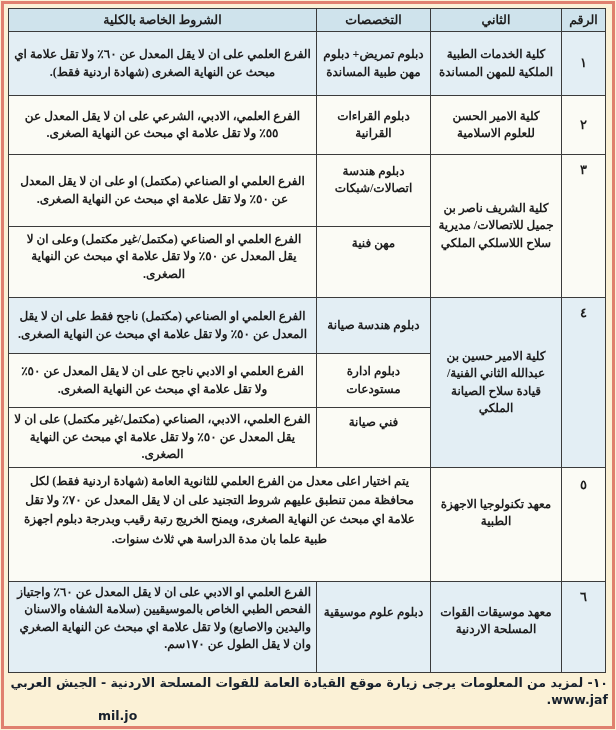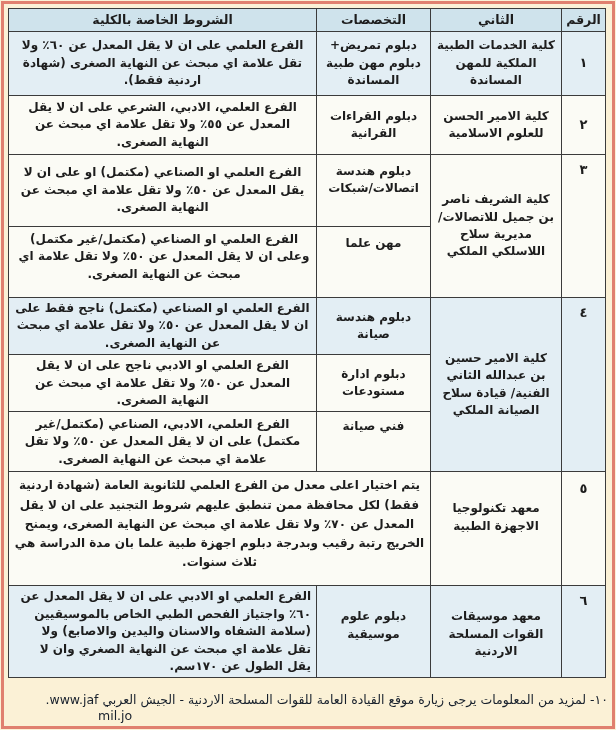--- a/index.html
+++ b/index.html
@@ -29,33 +29,34 @@
     border:1px solid #3b3b3b;
     font-weight:bold;
     color:#1d1d1d;
     text-align:center;
     vertical-align:middle;
     padding:2px 5px;
     font-size:12px;
     line-height:1.45;
     background:#fbfbf5;
     word-wrap:break-word;
+    font-family:Liberation Serif, serif;
   }
   th{
     background:#cfe3ec;
     height:20px;
     font-size:12.5px;
     padding:1px 4px;
   }
   td.tint{background:#e3eef4;}
   td.num{font-size:13px;}
   .footer{
     position:absolute;
     left:10px;right:8px;bottom:6px;
-    font-weight:normal;
+    font-weight:bold;
     color:#17202c;
     font-size:12.5px;
     line-height:1.3;
     text-align:right;
   }
   .footer .l2{
     display:block;
     padding-left:88px;
     text-align:left;
     direction:ltr;
@@ -97,21 +98,21 @@
       <td>الفرع العلمي، الادبي، الشرعي على ان لا يقل المعدل عن ٥٥٪ ولا تقل علامة اي مبحث عن النهاية الصغرى.</td>
     </tr>
 
     <tr style="height:72px;">
       <td class="num" rowspan="2" style="vertical-align:top;padding-top:6px;">٣</td>
       <td rowspan="2">كلية الشريف ناصر بن جميل للاتصالات/ مديرية سلاح اللاسلكي الملكي</td>
       <td style="vertical-align:top;padding-top:8px;">دبلوم هندسة اتصالات/شبكات</td>
       <td>الفرع العلمي او الصناعي (مكتمل) او على ان لا يقل المعدل عن ٥٠٪ ولا تقل علامة اي مبحث عن النهاية الصغرى.</td>
     </tr>
     <tr style="height:71px;">
-      <td style="vertical-align:top;padding-top:8px;">مهن علما</td>
+      <td style="vertical-align:top;padding-top:8px;">مهن فنية</td>
       <td style="vertical-align:top;padding-top:4px;padding-left:8px;">الفرع العلمي او الصناعي (مكتمل/غير مكتمل) وعلى ان لا يقل المعدل عن ٥٠٪ ولا تقل علامة اي مبحث عن النهاية الصغرى.</td>
     </tr>
 
     <tr style="height:56px;">
       <td class="num tint" rowspan="3" style="vertical-align:top;padding-top:6px;">٤</td>
       <td class="tint" rowspan="3">كلية الامير حسين بن عبدالله الثاني الفنية/ قيادة سلاح الصيانة الملكي</td>
       <td class="tint">دبلوم هندسة صيانة</td>
       <td class="tint">الفرع العلمي او الصناعي (مكتمل) ناجح فقط على ان لا يقل المعدل عن ٥٠٪ ولا تقل علامة اي مبحث عن النهاية الصغرى.</td>
     </tr>
     <tr style="height:54px;">

